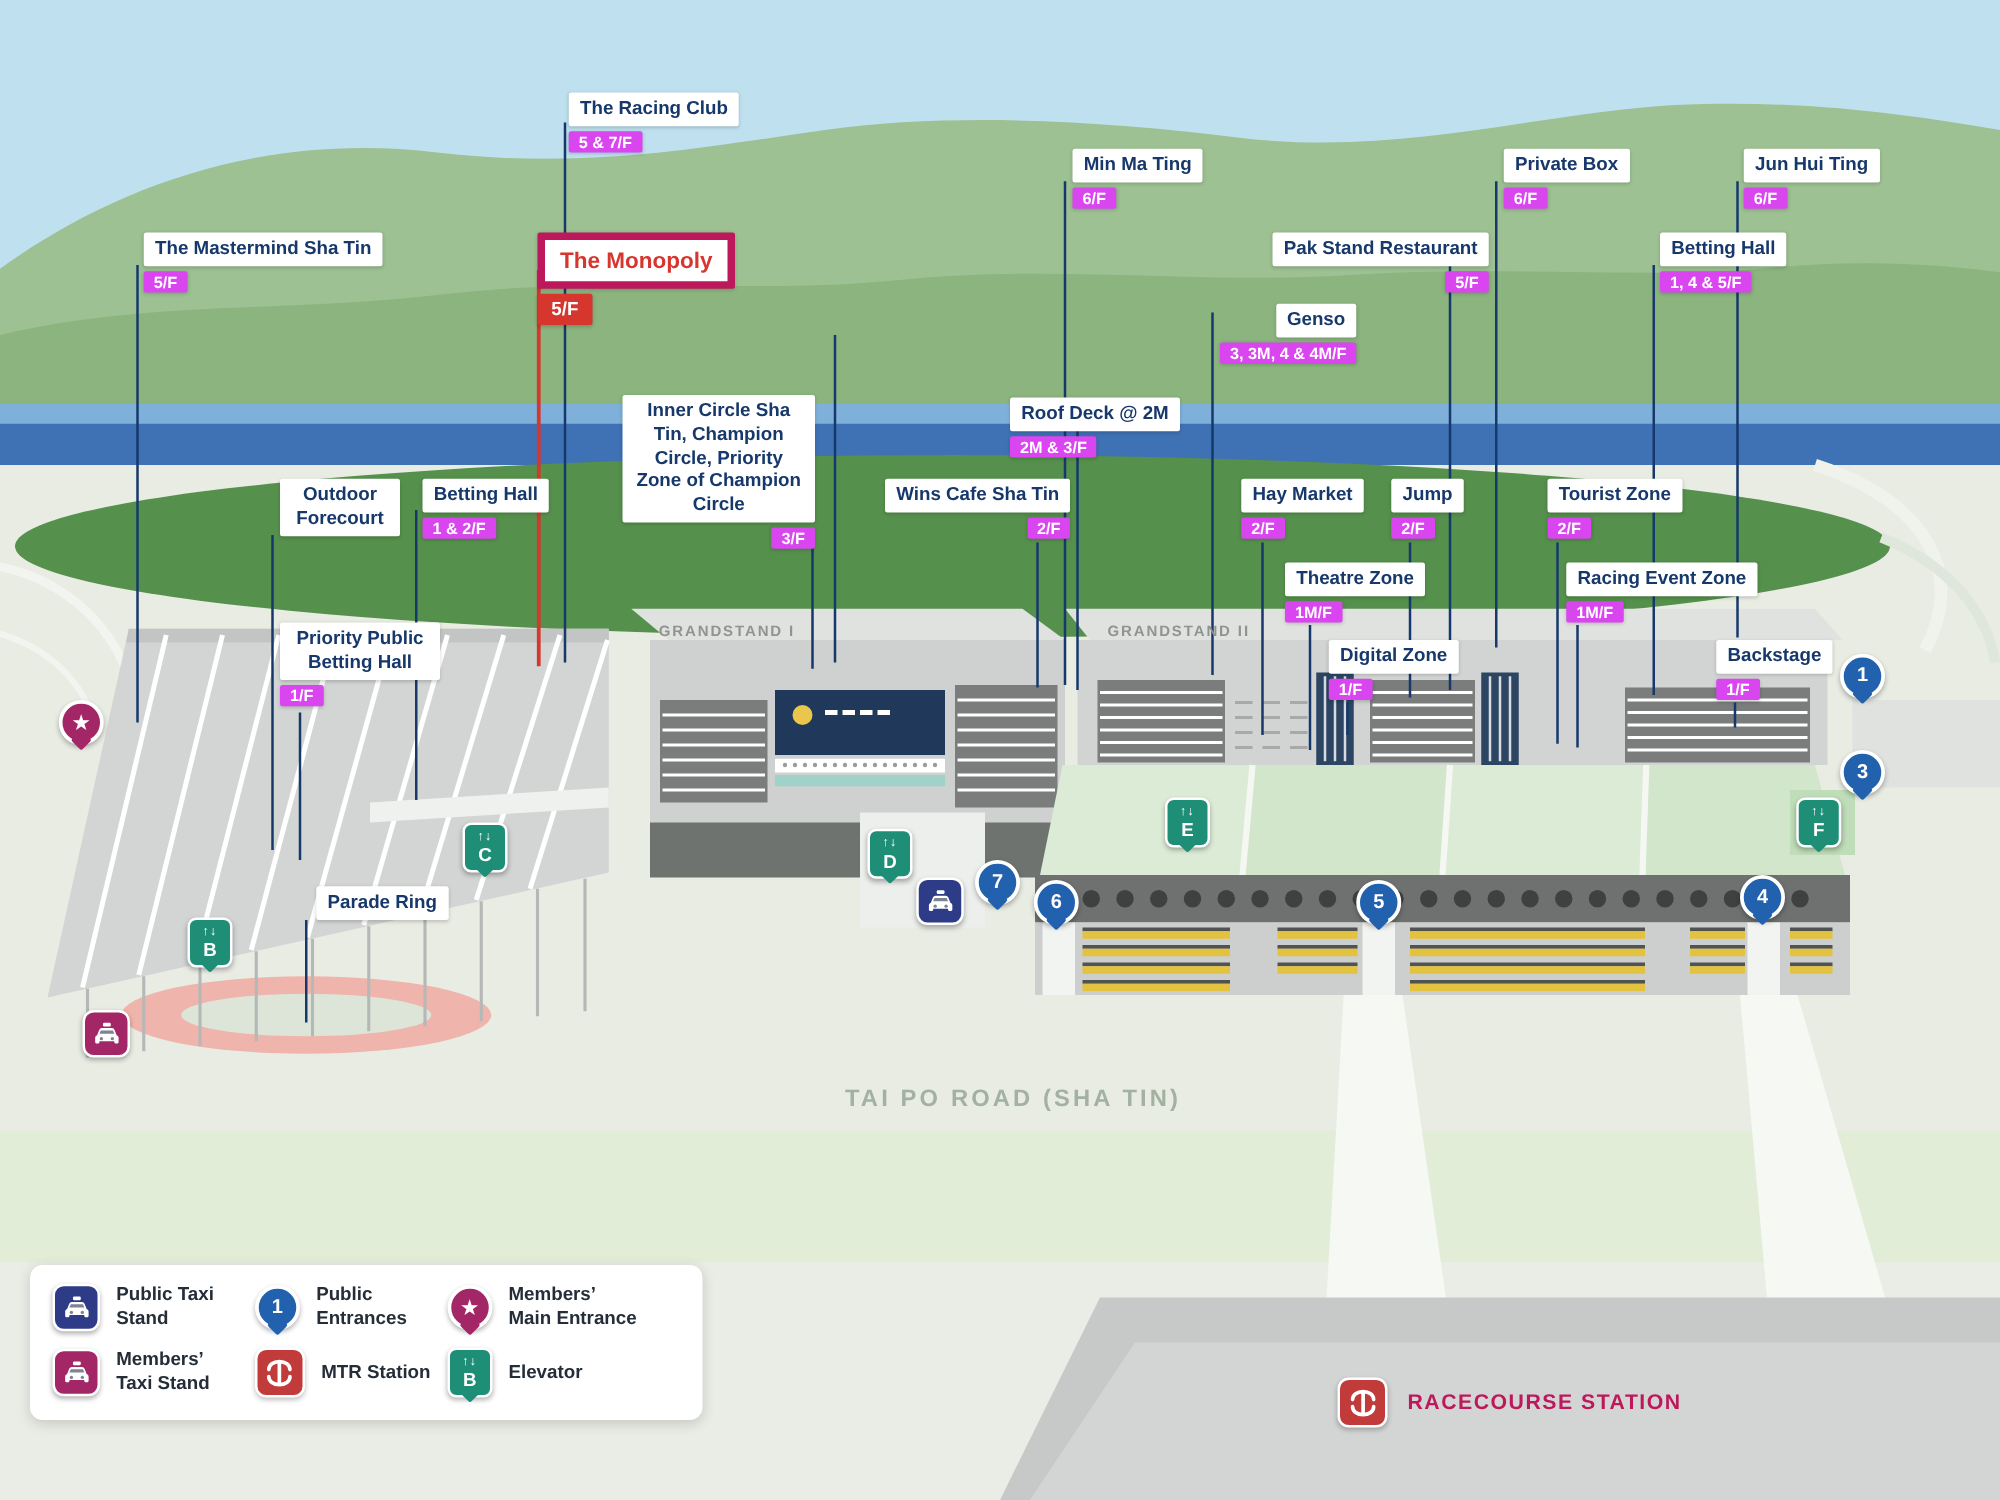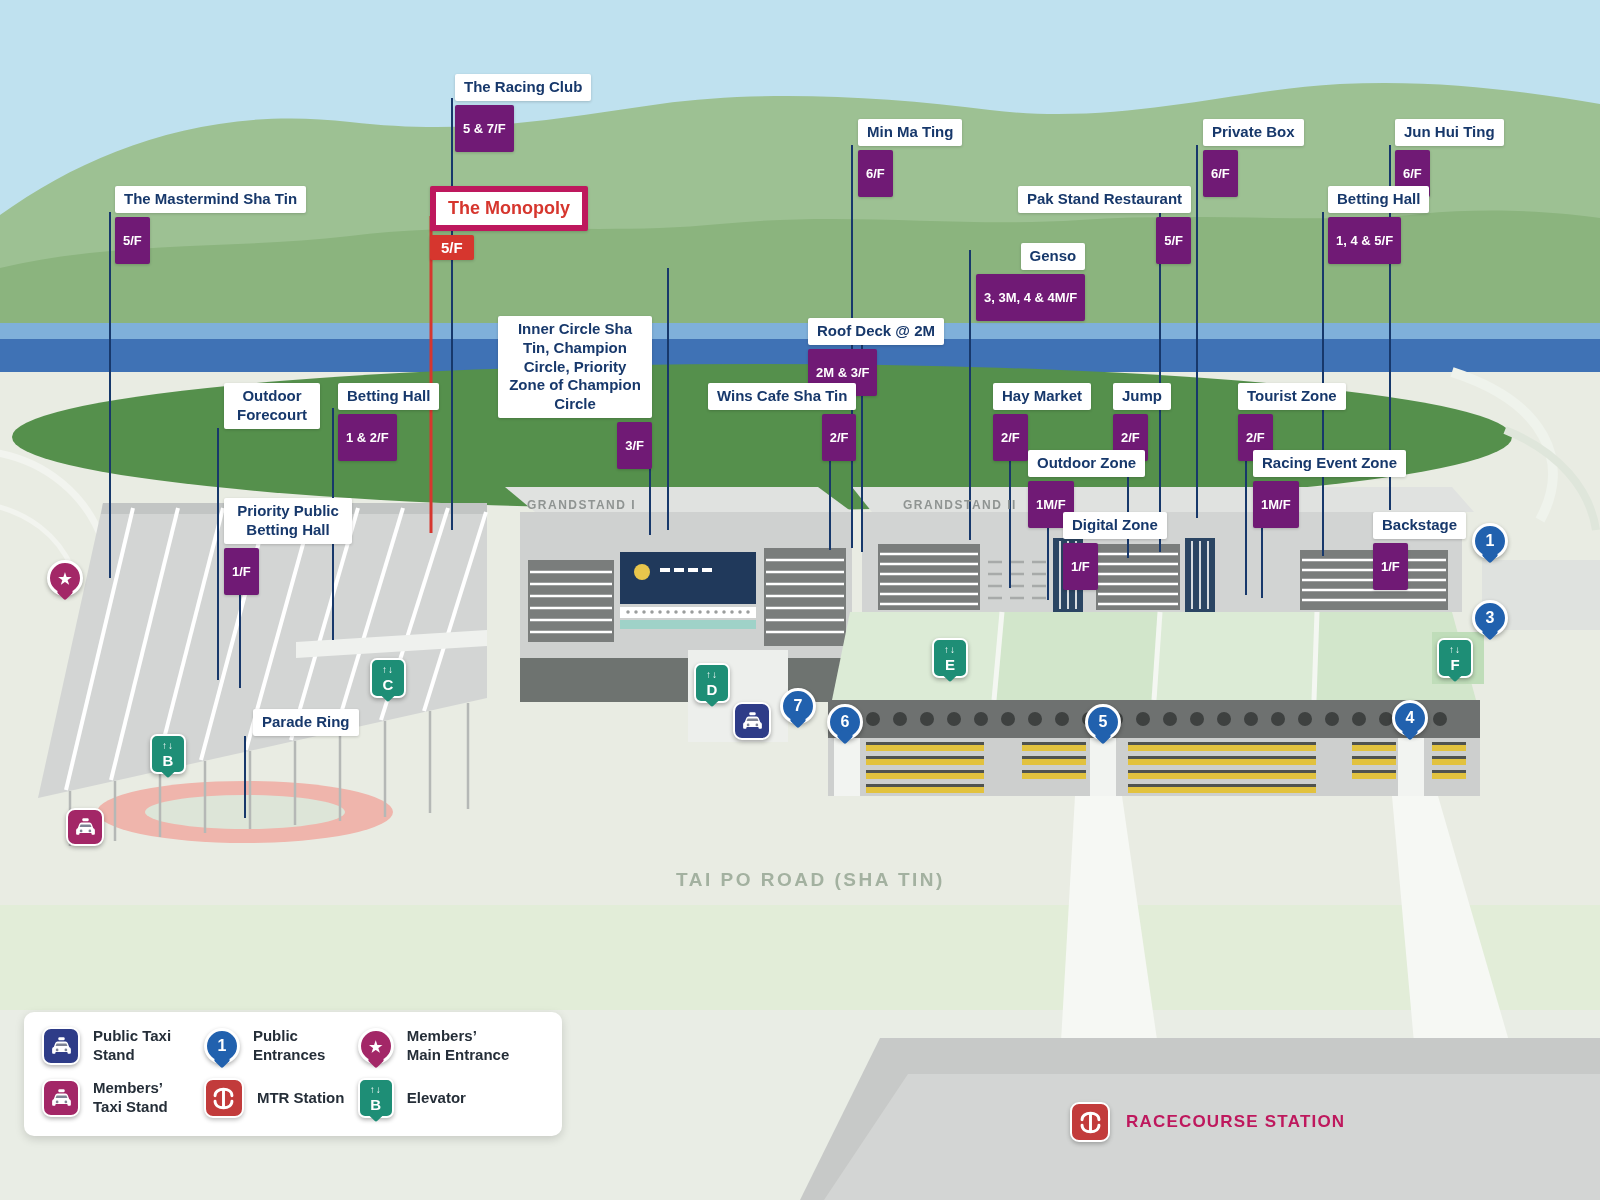--- a/index.html
+++ b/index.html
@@ -4,21 +4,21 @@
 <style>
   * { margin:0; padding:0; box-sizing:border-box; }
   body { font-family:"Liberation Sans", sans-serif; }
   .stage { position:relative; width:1600px; height:1200px; overflow:hidden; background:#E9ECE3; }
   .bg { position:absolute; left:0; top:0; z-index:1; }
 
   
   .loc { position:absolute; z-index:6; display:flex; flex-direction:column; align-items:flex-start; gap:4px; }
   .loc .name { background:#fff; color:#17386B; font-size:15px; font-weight:700; padding:4px 9px;
                line-height:1.25; white-space:nowrap; border-radius:2px; box-shadow:0 1px 3px rgba(0,0,0,.18); }
-  .loc .floor { background:#701a75; color:#fff; font-size:13px; font-weight:700; padding:16px 8px;
+  .loc .floor { background:#d946ef; color:#fff; font-size:13px; font-weight:700; padding:1px 8px;
                 white-space:nowrap; border-radius:2px; box-shadow:0 1px 3px rgba(0,0,0,.18); }
   .loc.align-right { align-items:flex-end; }
   .loc.center .name { white-space:normal; text-align:center; }
   .loc.monopoly .name { color:#D6362E; border:6px solid #be185d; font-size:18px; padding:5px 12px; }
   .loc.monopoly .floor { background:#D6362E; font-size:15px; padding:4px 11px; }
 
   .gs-label { position:absolute; z-index:4; font-size:12px; font-weight:700; color:#8F9492; letter-spacing:1.5px; }
 
   
   .pin { position:absolute; z-index:7; width:36px; height:36px; background:#2161AE; border:3px solid #fff;
@@ -296,21 +296,21 @@
       <line x1="1262" y1="500" x2="1262" y2="598"></line>
       <line x1="240" y1="570" x2="240" y2="688"></line>
       <line x1="1078" y1="562" x2="1078" y2="588"></line>
       <line x1="1388" y1="562" x2="1388" y2="582"></line>
       <line x1="245" y1="736" x2="245" y2="818"></line>
     </g>
     <line x1="431" y1="216" x2="431" y2="533" stroke="#D6362E" stroke-width="3"></line>
   </svg>
 
   <div class="gs-label" style="left:527px; top:498px;">GRANDSTAND I</div>
-  <div class="gs-label" style="left:886px; top:498px;margin-left:17px;">GRANDSTAND II</div>
+  <div class="gs-label" style="left:886px; top:498px;">GRANDSTAND II</div>
 
   <div class="loc" style="left:455px; top:74px;">
     <span class="name">The Racing Club</span>
     <span class="floor">5 &amp; 7/F</span>
   </div>
   <div class="loc" style="left:115px; top:186px;">
     <span class="name">The Mastermind Sha Tin</span>
     <span class="floor">5/F</span>
   </div>
   <div class="loc monopoly" style="left:430px; top:186px;">
@@ -366,21 +366,21 @@
   </div>
   <div class="loc" style="left:1113px; top:383px;">
     <span class="name">Jump</span>
     <span class="floor">2/F</span>
   </div>
   <div class="loc" style="left:1238px; top:383px;">
     <span class="name">Tourist Zone</span>
     <span class="floor">2/F</span>
   </div>
   <div class="loc" style="left:1028px; top:450px;">
-    <span class="name">Outdoor Zone</span>
+    <span class="name">Theatre Zone</span>
     <span class="floor">1M/F</span>
   </div>
   <div class="loc" style="left:1253px; top:450px;">
     <span class="name">Racing Event Zone</span>
     <span class="floor">1M/F</span>
   </div>
   <div class="loc center" style="left:224px; top:498px;">
     <span class="name" style="width:128px;">Priority Public Betting Hall</span>
     <span class="floor">1/F</span>
   </div>

